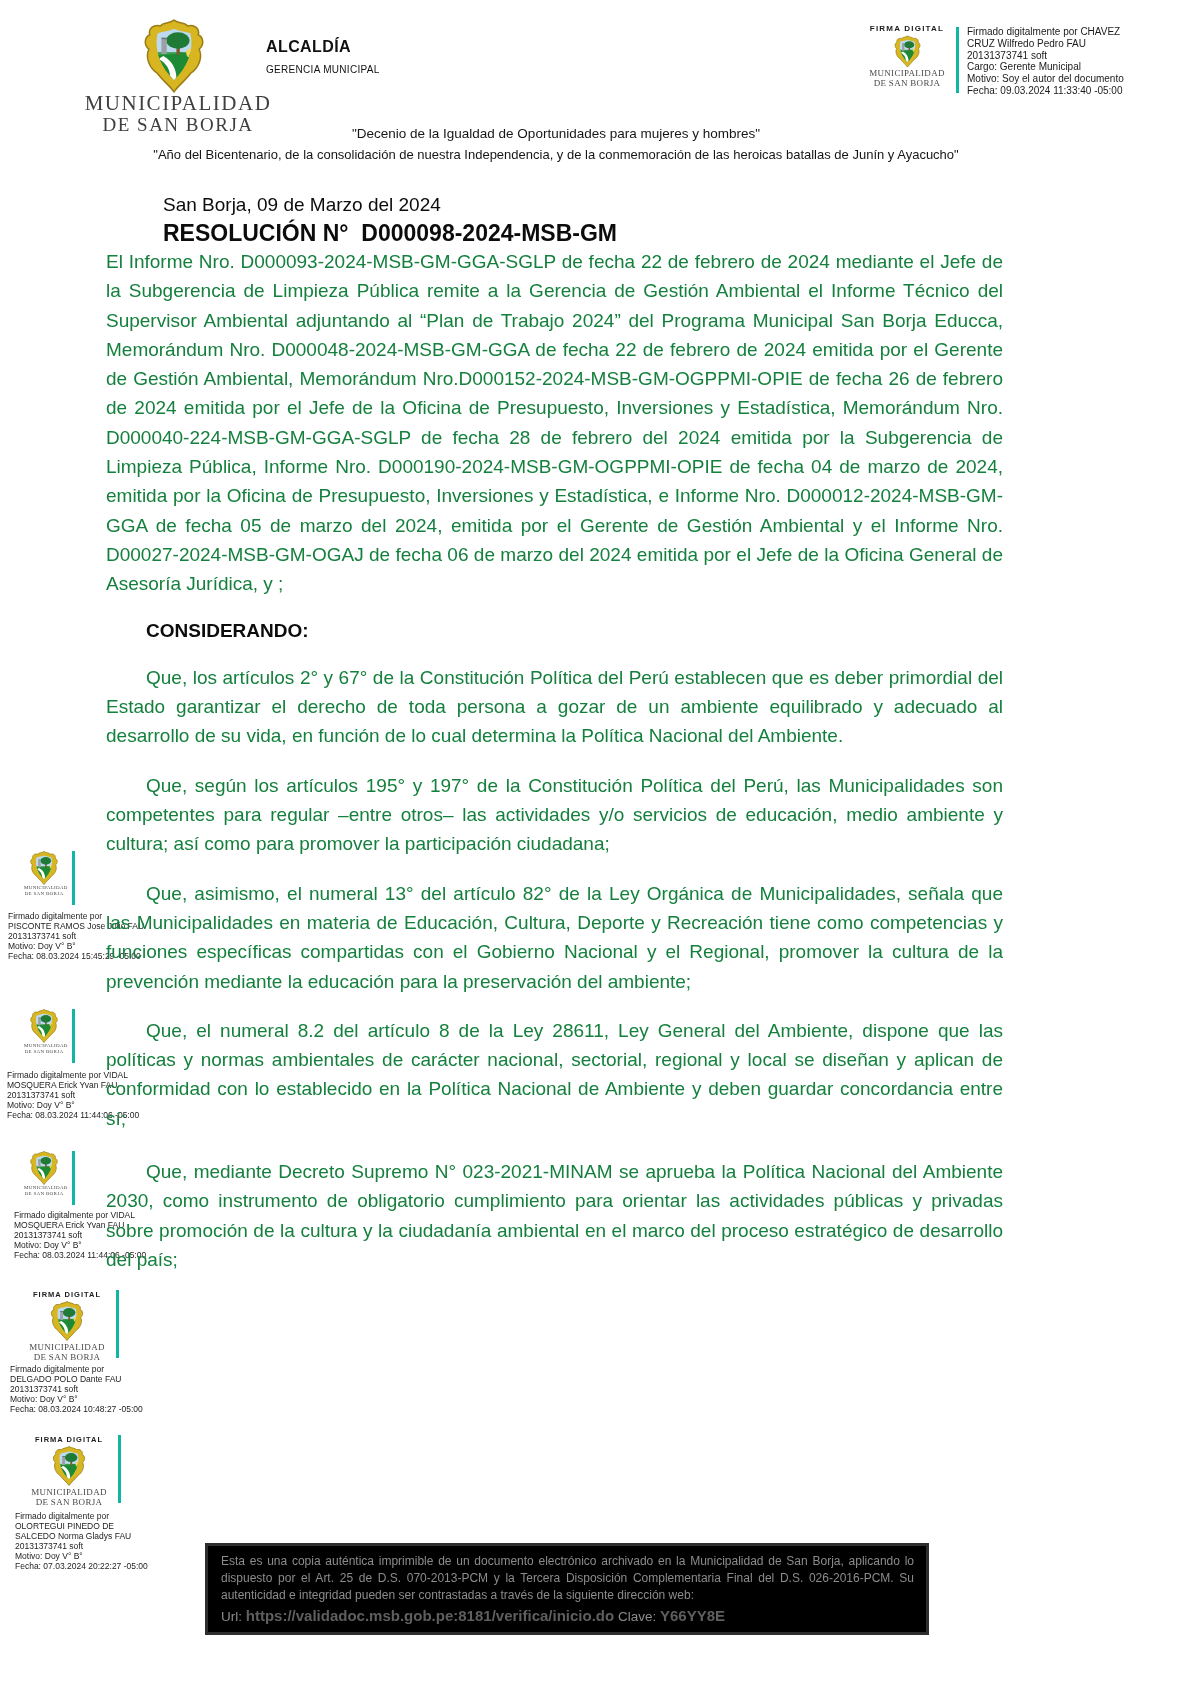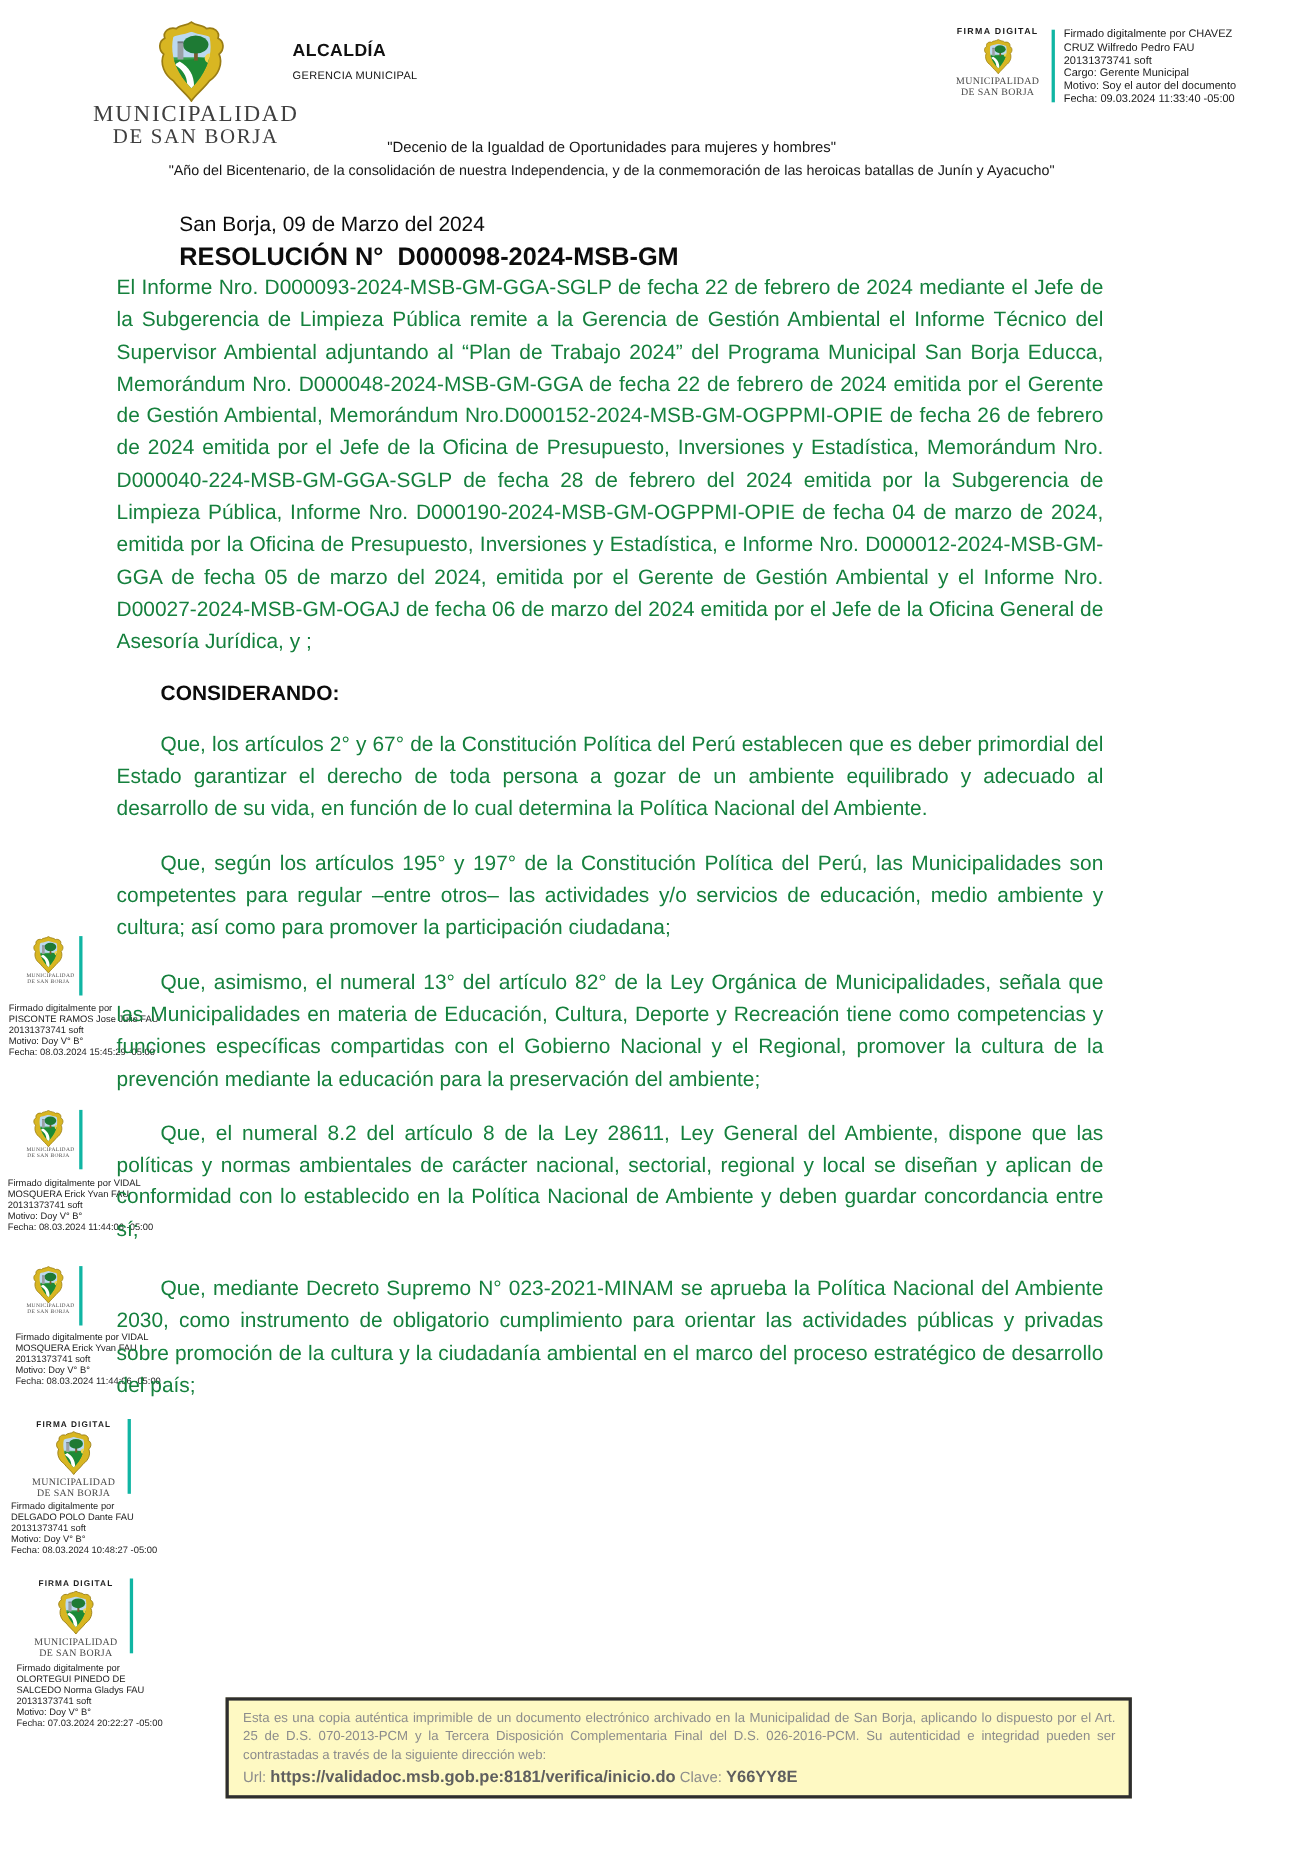--- a/index.html
+++ b/index.html
@@ -55,22 +55,22 @@
 
   .stamp-block{position:absolute;display:flex;gap:6px;background:#ffffff;z-index:2;padding:2px 0 2px 4px;}
   .sb-col{width:86px;text-align:center;}
   .fl-s{font-size:7.5px;letter-spacing:1px;}
   .crest-m{width:34px;height:40px;display:block;margin:2px auto 1px;}
   .tl-b{height:68px;}
   .blk4{left:20px;top:1288px;} .tx4{left:10px;top:1364px;}
   .blk5{left:22px;top:1433px;} .tx5{left:15px;top:1511px;}
 
   
-  .verify-box{position:absolute;left:205px;top:1543px;width:824px;border:3px solid #2e2e2e;
-        background:#fef9c3;box-sizing:border-box;padding:7px 12px 8px 13px;z-index:3;}
+  .verify-box{position:absolute;left:205px;top:1543px;width:724px;border:3px solid #2e2e2e;
+        background:#000000;box-sizing:border-box;padding:7px 12px 8px 13px;z-index:3;}
   .verify-text{font-size:12px;line-height:17px;color:#8c8c8c;text-align:justify;}
   .verify-url-line{margin-top:3px;font-size:13.5px;color:#8c8c8c;white-space:nowrap;}
   .verify-url-line b{color:#5f5f5f;font-size:15px;}
   .hidden-defs{position:absolute;width:0;height:0;overflow:hidden;}
 </style>
 </head>
 <body>
 
 <svg class="hidden-defs" xmlns="http://www.w3.org/2000/svg" aria-hidden="true">
   <symbol id="crest" viewBox="0 0 64 76">

